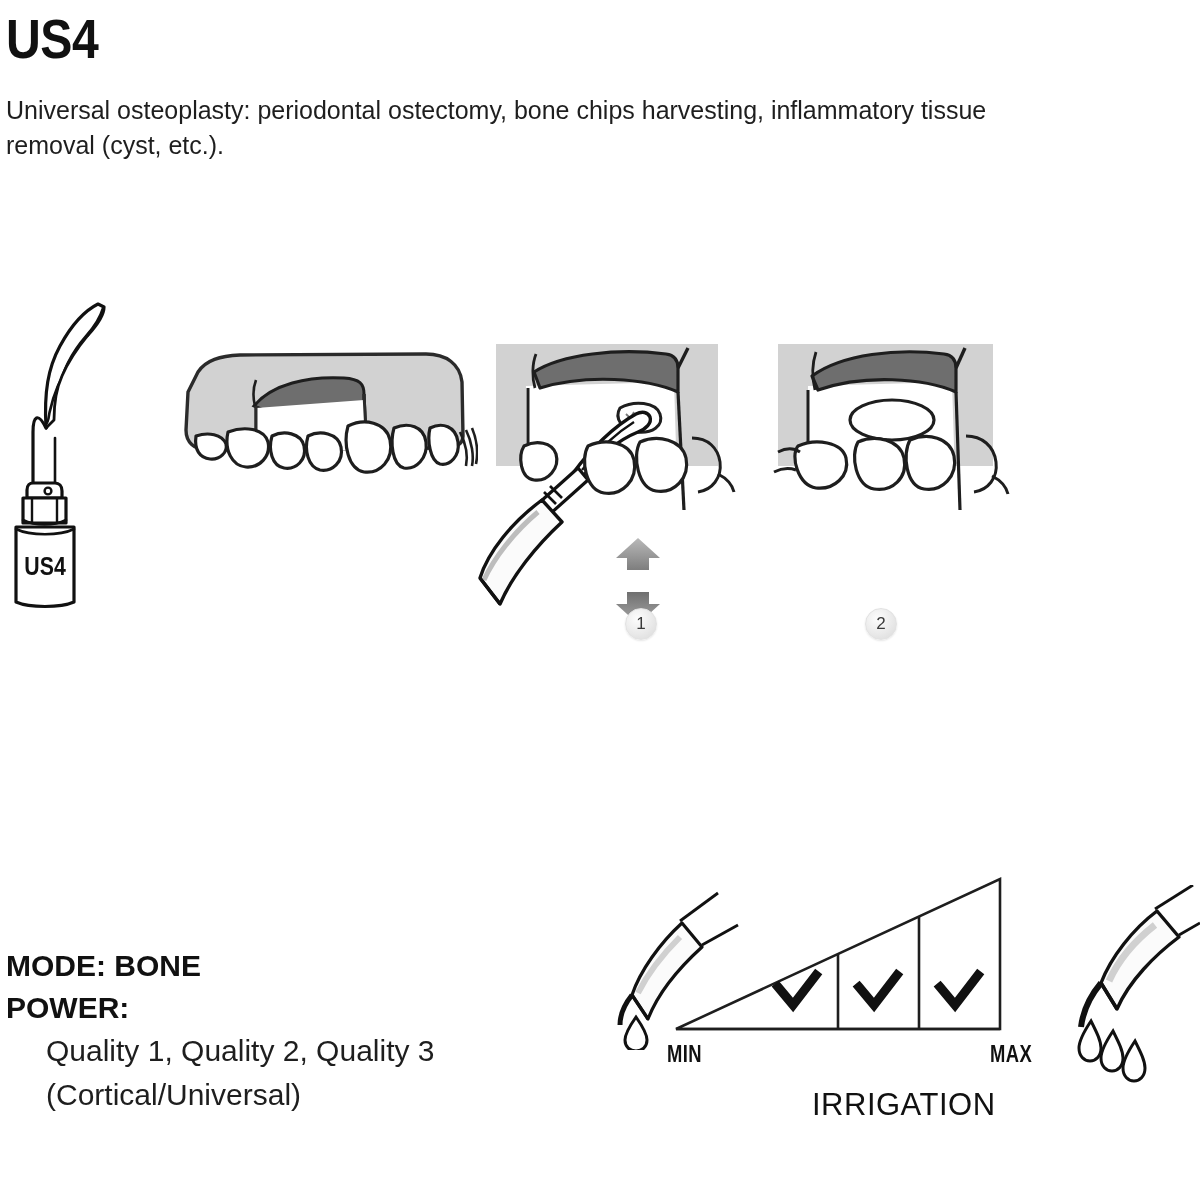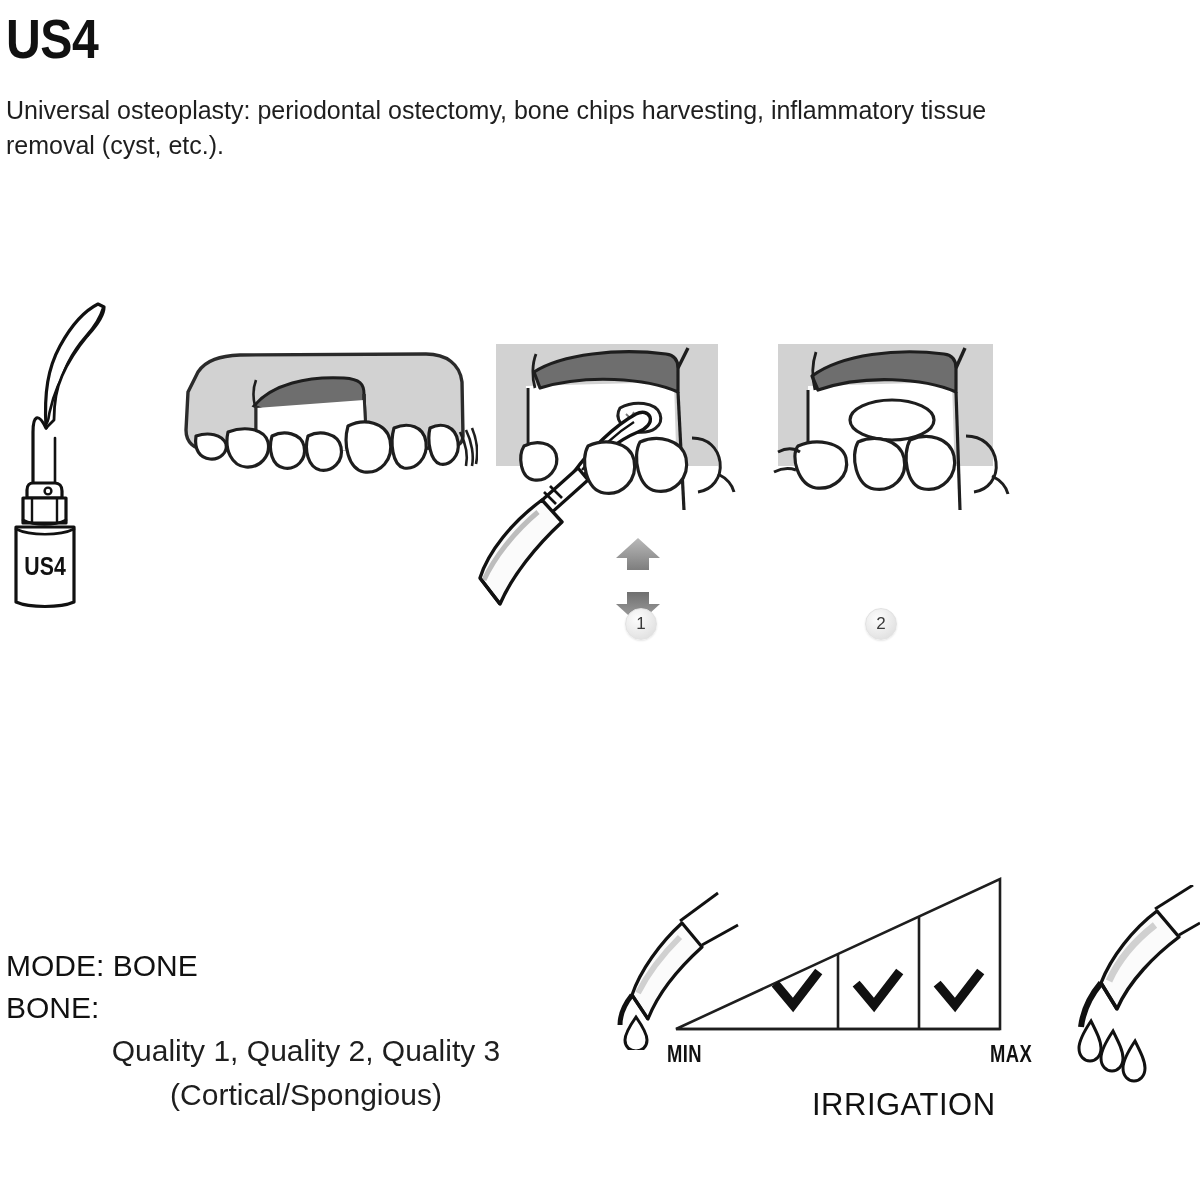--- a/index.html
+++ b/index.html
@@ -77,27 +77,27 @@
   
   #settings-block {
     position: absolute;
     left: 6px;
     top: 945px;
     width: 560px;
   }
   .setting-line-bold {
     font-size: 30px;
     line-height: 42px;
-    font-weight: normal;
+    font-weight: bold;
     color: #111111;
   }
   .setting-line-plain {
     font-size: 30px;
     line-height: 44px;
-    text-align: center;
+    text-align: left;
     padding-left: 40px;
     color: #1e1e1e;
   }
 
   #irrigation-block {
     position: absolute;
     left: 600px;
     top: 865px;
     width: 600px;
     height: 270px;
@@ -283,23 +283,23 @@
       </g>
     </svg>
   </div>
 </div>
 
 <div class="step-badge" id="badge-1">1</div>
 <div class="step-badge" id="badge-2">2</div>
 
 <div id="settings-block">
   <div class="setting-line-bold">MODE: BONE</div>
-  <div class="setting-line-bold">BONE:</div>
+  <div class="setting-line-bold">POWER:</div>
   <div class="setting-line-plain">Quality 1, Quality 2, Quality 3</div>
-  <div class="setting-line-plain">(Cortical/Spongious)</div>
+  <div class="setting-line-plain">(Cortical/Universal)</div>
 </div>
 
 <div id="irrigation-block">
 
   <svg id="irrigation-gauge" width="450" height="185" viewBox="0 0 450 185">
 
     <g>
       <path d="M22 130 C 30 106, 50 78, 72 58 L 92 82 C 70 102, 48 128, 38 154 Z" fill="#fbfbfb" stroke="#111111" stroke-width="3.2" stroke-linejoin="round"></path>
       <path d="M28 128 C 38 108, 54 88, 70 72" fill="none" stroke="#d0d0d0" stroke-width="6"></path>
       <path d="M22 130 L 38 154" fill="none" stroke="#111111" stroke-width="3.2"></path>

